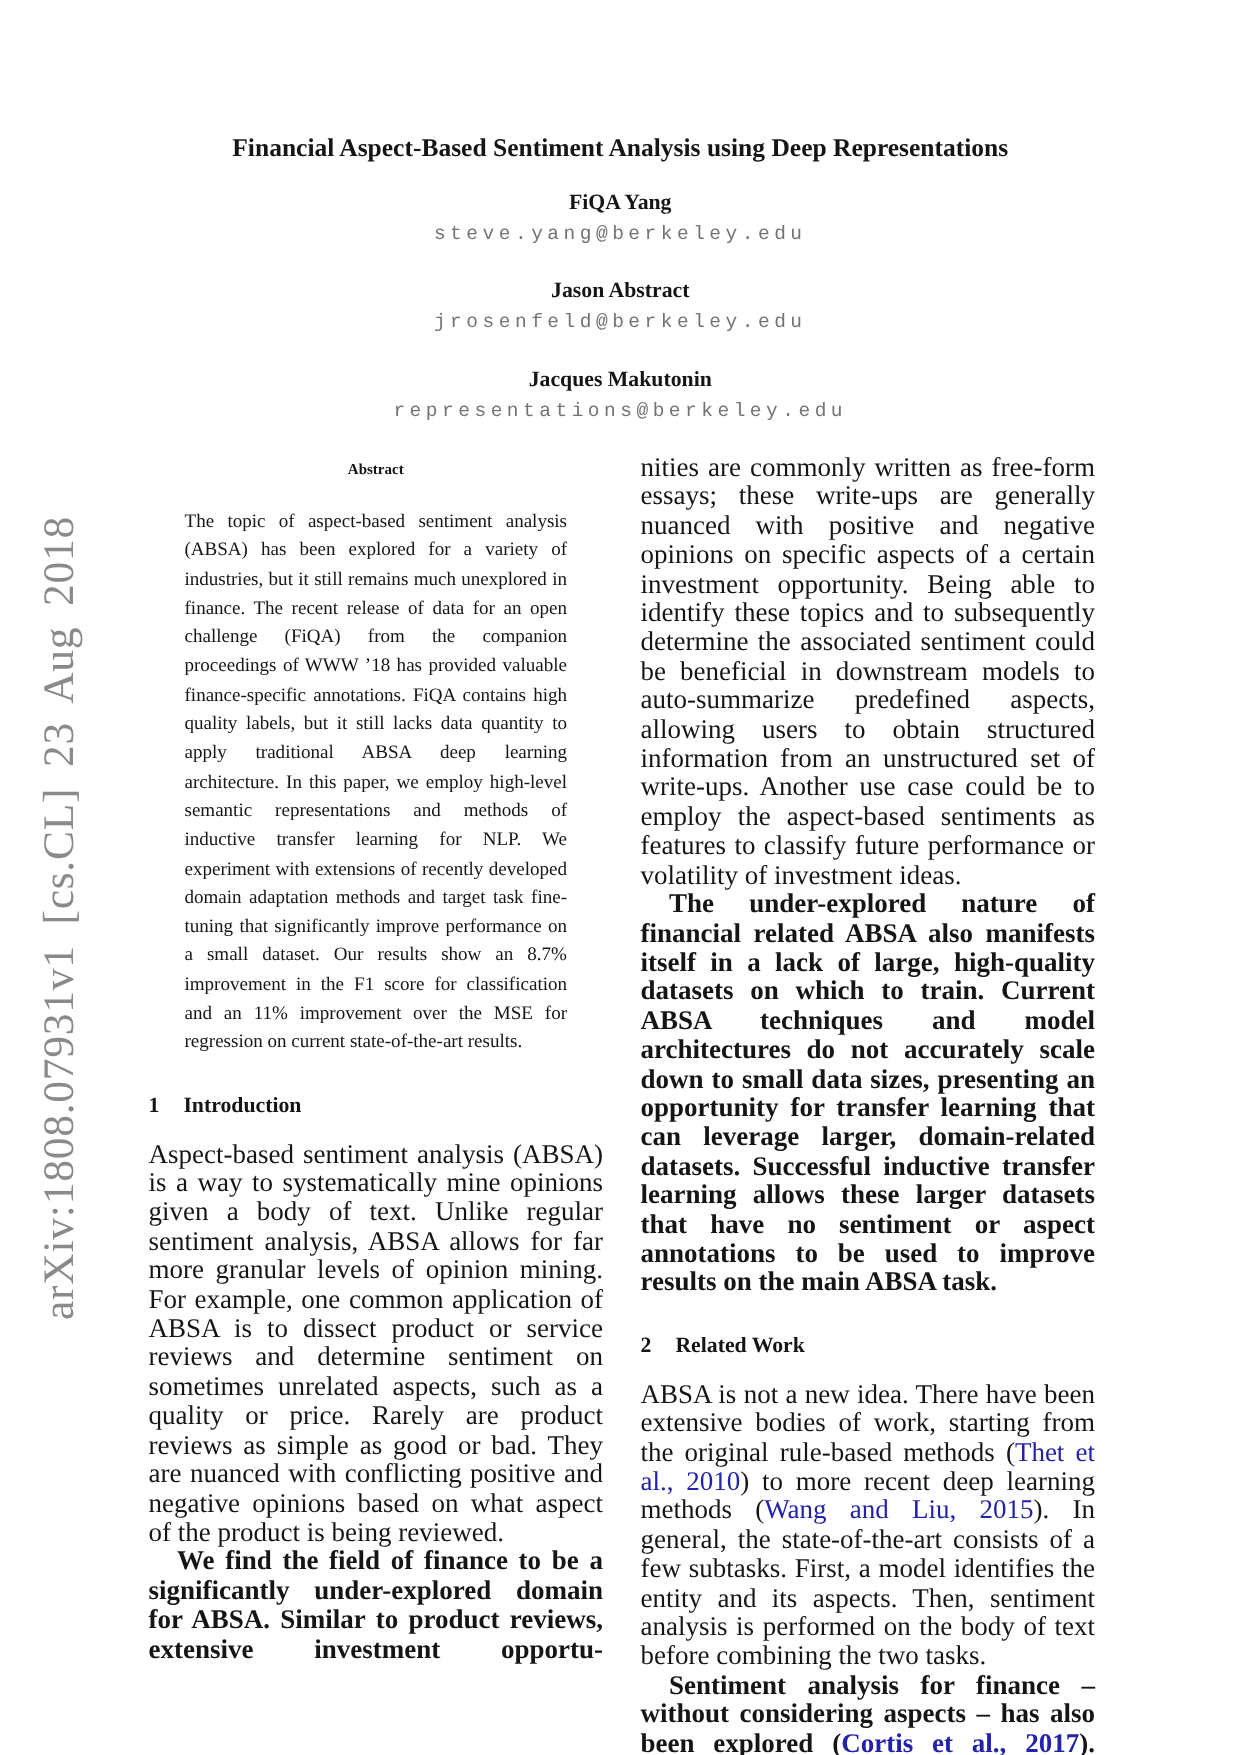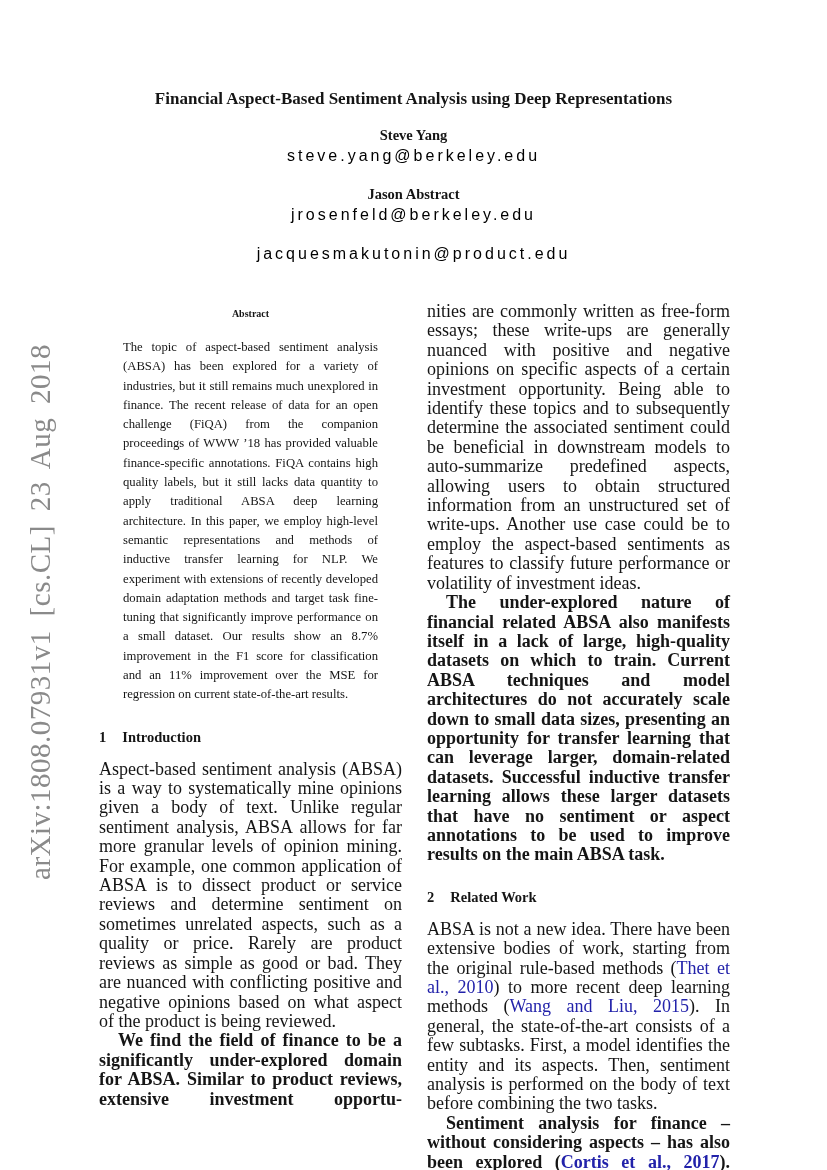--- a/index.html
+++ b/index.html
@@ -36,26 +36,26 @@
     margin: 0 0 17px 0;
     line-height: 21px;
   }
   .author { margin-bottom: 20px; }
   .author-name {
     font-size: 14.5px;
     font-weight: bold;
     line-height: 18px;
   }
   .author-email {
-    font-family: Liberation Sans, sans-serif;
-    font-size: 16px;
+    font-family: Liberation Mono, monospace;
+    font-size: 13px;
     letter-spacing: 3px;
     line-height: 19px;
     margin-top: 2px;
-    color: #000000;
+    color: #737373;
   }
   .columns {
     position: absolute;
     top: 302px;
     left: 99px;
     width: 631px;
     display: flex;
     gap: 25px;
   }
   .col { width: 303px; }
@@ -93,29 +93,30 @@
 </head>
 <body>
 
 <div class="page">
 
   <div class="watermark">arXiv:1808.07931v1 [cs.CL] 23 Aug 2018</div>
 
   <header class="header">
     <h1 class="title">Financial Aspect-Based Sentiment Analysis using Deep Representations</h1>
     <div class="author">
-      <div class="author-name">Steve Yang</div>
+      <div class="author-name">FiQA Yang</div>
       <div class="author-email">steve.yang@berkeley.edu</div>
     </div>
     <div class="author">
       <div class="author-name">Jason Abstract</div>
       <div class="author-email">jrosenfeld@berkeley.edu</div>
     </div>
     <div class="author">
-      <div class="author-email">jacquesmakutonin@product.edu</div>
+      <div class="author-name">Jacques Makutonin</div>
+      <div class="author-email">representations@berkeley.edu</div>
     </div>
   </header>
 
   <main class="columns">
 
     <section class="col">
       <h2 class="abs-heading">Abstract</h2>
       <p class="abs-text">The topic of aspect-based sentiment analysis (ABSA) has been explored for a variety of industries, but it still remains much unexplored in finance. The recent release of data for an open challenge (FiQA) from the companion proceedings of WWW ’18 has provided valuable finance-specific annotations. FiQA contains high quality labels, but it still lacks data quantity to apply traditional ABSA deep learning architecture. In this paper, we employ high-level semantic representations and methods of inductive transfer learning for NLP. We experiment with extensions of recently developed domain adaptation methods and target task fine-tuning that significantly improve performance on a small dataset. Our results show an 8.7% improvement in the F1 score for classification and an 11% improvement over the MSE for regression on current state-of-the-art results.</p>
 
       <h3 class="sec-heading">

